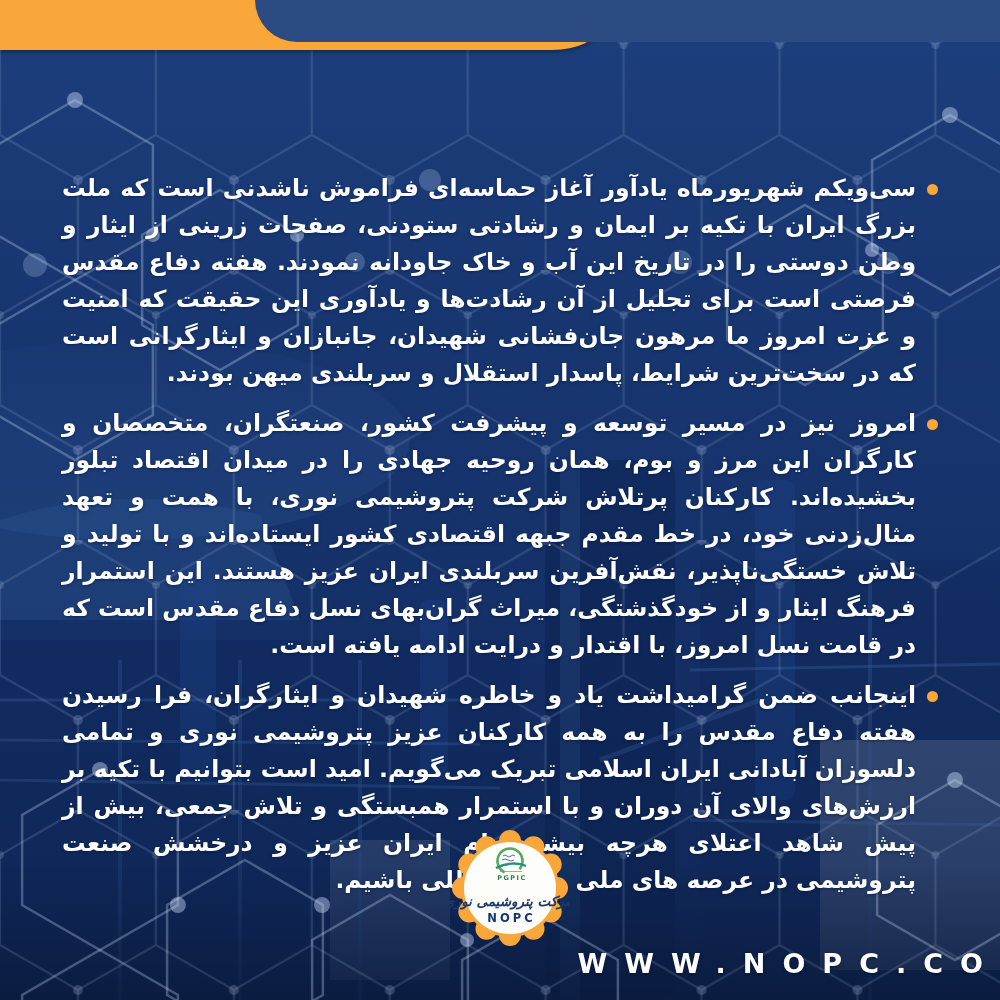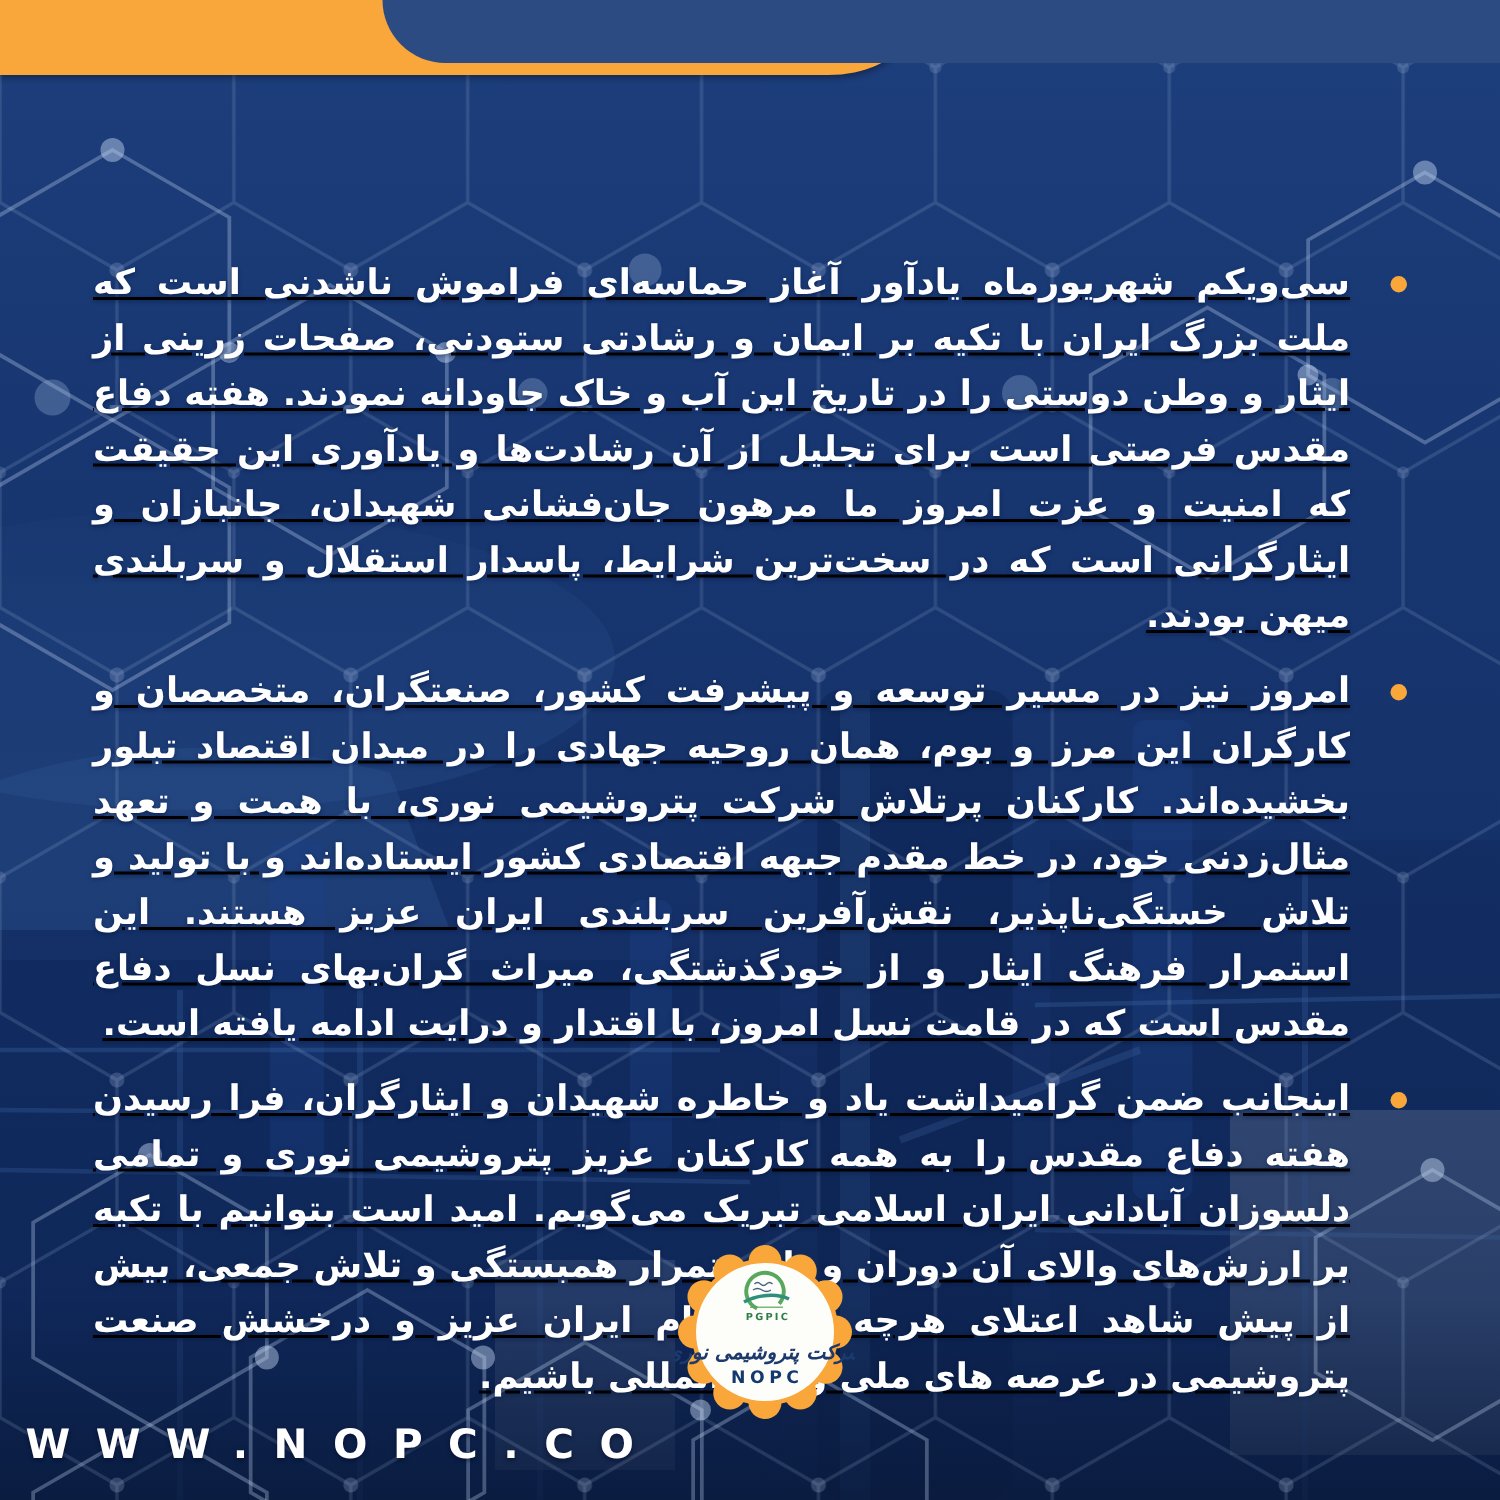--- a/index.html
+++ b/index.html
@@ -24,33 +24,33 @@
     position:absolute;left:0;top:0;width:598px;height:50px;
     border-bottom-right-radius:46px 22px;
     box-shadow:0 2px 4px rgba(0,0,0,0.35);
   }
   .banner-navy{
     position:absolute;left:255px;top:0;right:0;height:42px;
     border-bottom-left-radius:48px;
   }
   
   .textblock{position:absolute;left:62px;right:62px;top:170px;}
-  .para{display:flex;direction:rtl;gap:27px;margin-bottom:13px;text-decoration:underline;}
+  .para{display:flex;direction:rtl;gap:11px;margin-bottom:13px;}
   .bullet{flex:0 0 auto;width:11px;height:11px;border-radius:50%;margin-top:14px;}
   .ptext{
     margin:0;color:#ffffff;font-size:23.5px;line-height:37px;font-weight:bold;
     text-align:justify;direction:rtl;
     text-shadow:0 1px 3px rgba(0,20,60,0.55);
   }
   
   .logo{position:absolute;left:450px;top:828px;width:120px;height:120px;}
   
   .footer-url{
     position:absolute;left:0;top:948px;width:1000px;
-    text-align:left;color:#ffffff;font-size:27px;font-weight:bold;
+    text-align:right;color:#ffffff;font-size:27px;font-weight:bold;
     letter-spacing:17px;padding-left:17px;box-sizing:border-box;
     text-shadow:0 1px 3px rgba(0,10,40,0.6);
   }
 </style>
 </head>
 <body>
 
 <svg class="layer photo" viewBox="0 0 1000 680" preserveAspectRatio="none">
   <ellipse cx="130" cy="120" rx="280" ry="100" fill="#3a6aa8" opacity="0.22"></ellipse>
   <path d="M0,200 Q120,160 260,195 L300,300 L0,300 Z" fill="#35619f" opacity="0.28"></path>

